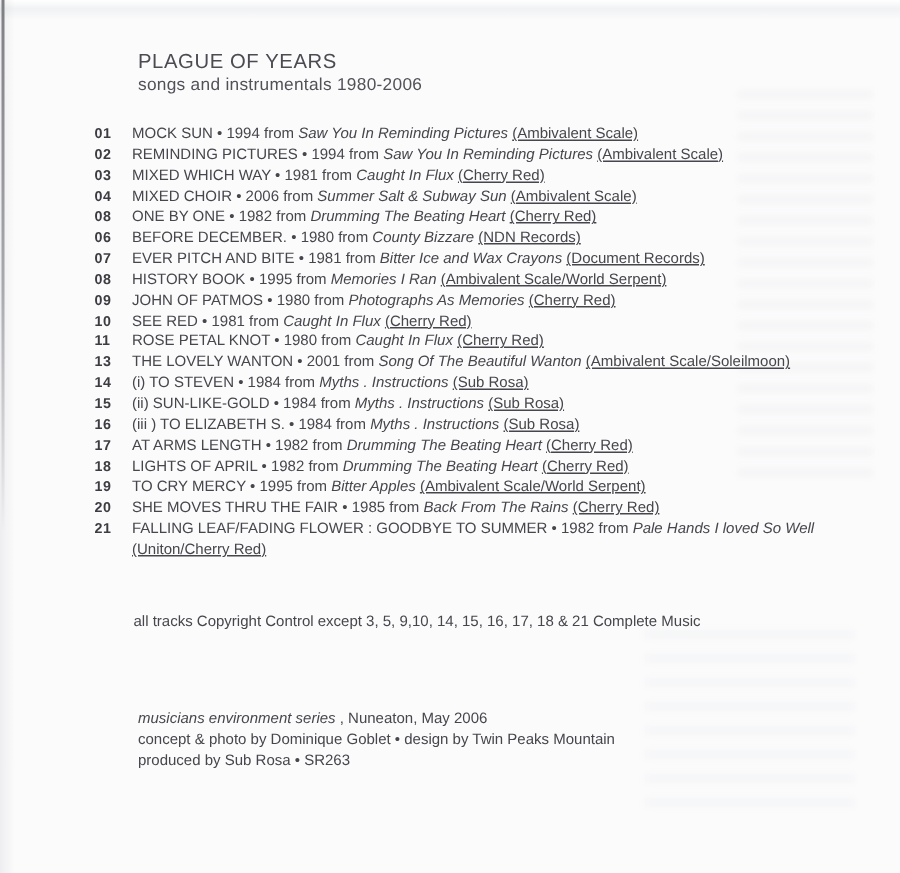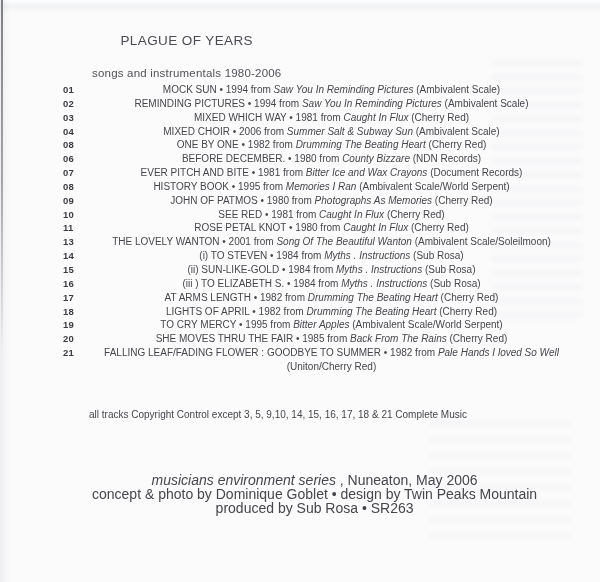--- a/index.html
+++ b/index.html
@@ -4,21 +4,20 @@
 <style>
   html, body { margin: 0; padding: 0; }
   .page {
     position: relative;
     width: 600px;
     height: 582px;
     background: #fbfbfc;
     font-family: "Liberation Sans", sans-serif;
     color: #45454b;
     overflow: hidden;
-    text-align: center;
   }
   
   .scan-top-strip {
     position: absolute; top: 0; left: 0; right: 0; height: 13px;
     background: linear-gradient(180deg, #ffffff 0%, #f1f2f4 45%, #fbfbfc 100%);
   }
   .scan-left-line {
     position: absolute; left: 1px; top: 0; width: 2px; height: 355px;
     background: linear-gradient(180deg, #7e7e85 0%, #a9aab0 55%, rgba(170,171,176,0) 100%);
   }
@@ -38,38 +37,38 @@
       repeating-linear-gradient(180deg, rgba(150,155,165,0.05) 0 6px, rgba(150,155,165,0) 6px 16px);
     filter: blur(2px);
   }
   
   .header { position: absolute; left: 92px; top: 33px; }
   .title {
     font-size: 13.5px; letter-spacing: 0.4px; color: #4b4b52;
     font-weight: 400;
   }
   .subtitle {
-    font-size: 11.5px; letter-spacing: 0.2px; color: #515158; margin-top: 19px;
+    font-size: 11.5px; letter-spacing: 0.2px; color: #515158; margin-top: 3px;
   }
   
   .track-list { position: absolute; left: 63px; top: 83px; width: 512px; }
   .track {
     position: relative; padding-left: 25px;
     font-size: 10px; line-height: 13.85px; color: #46464c;
   }
   .track .num {
     position: absolute; left: 0; top: 0;
     font-weight: 700; font-size: 9.5px; letter-spacing: 0.3px; color: #3c3c42;
     line-height: 13.85px;
   }
   .album { font-style: italic; }
-  .label { white-space: nowrap; }
+  .label { white-space: nowrap; text-decoration: underline; }
   
   .notes { position: absolute; left: 89px; top: 396px; font-size: 10px; line-height: 14.2px; color: #46464c; margin-top: 12px; }
-  .footer { position: absolute; left: 92px; top: 473px; font-size: 14px; line-height: 14.2px; color: #46464c; }
+  .footer { position: absolute; left: 92px; top: 473px; font-size: 10px; line-height: 14.2px; color: #46464c; }
   .series-italic { font-style: italic; }
 </style>
 </head>
 <body>
 
 <div class="page">
 
   <div class="scan-top-strip"></div>
   <div class="scan-left-shade"></div>
   <div class="scan-left-line"></div>

